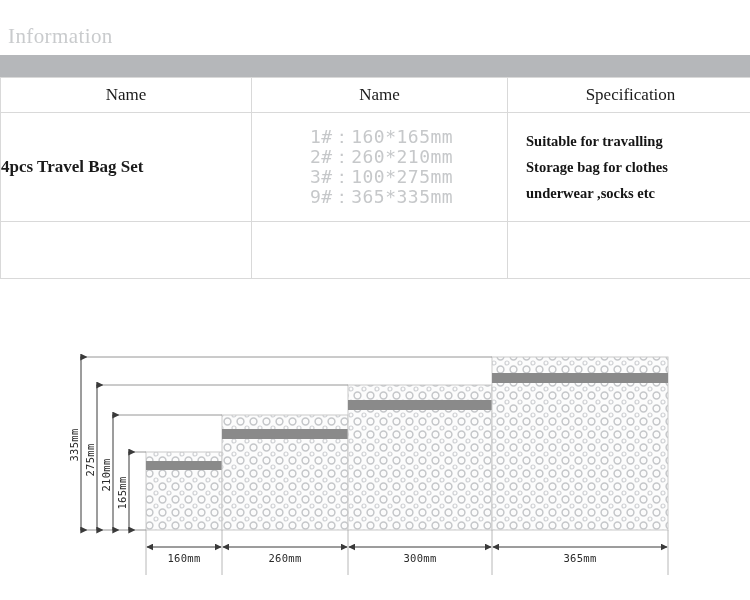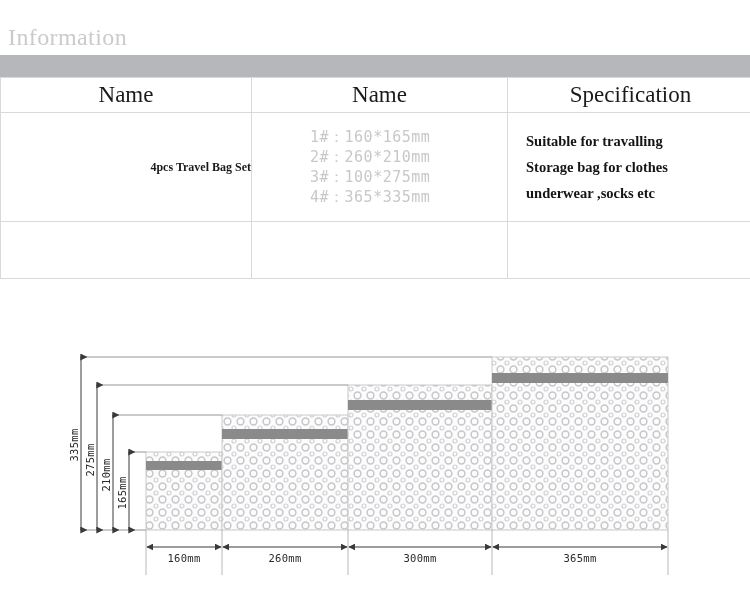--- a/index.html
+++ b/index.html
@@ -18,21 +18,21 @@
   
   #title-wrap {
     position: absolute;
     left: 0; top: 0;
     width: 750px; height: 78px;
   }
   #info-title {
     position: absolute;
     left: 8px; top: 24px;
     font-family: "Liberation Serif", "DejaVu Serif", serif;
-    font-size: 24px;
+    font-size: 21px;
     color: #c9cbcd;
     letter-spacing: 0.4px;
     white-space: nowrap;
   }
   #title-band {
     position: absolute;
     left: 0; top: 55px;
     width: 750px; height: 22px;
     background: #b5b7ba;
   }
@@ -51,40 +51,40 @@
     vertical-align: middle;
     background: #ffffff;
   }
   .col-name   { width: 250px; }
   .col-sizes  { width: 255px; }
   .col-spec   { width: 245px; }
 
   .hdr-cell {
     height: 34px;
     text-align: center;
-    font-size: 23px;
+    font-size: 17px;
     font-weight: normal;
     color: #1a1a1a;
     font-family: "Liberation Serif", "DejaVu Serif", serif;
   }
   .body-cell { height: 108px; }
   .empty-cell { height: 56px; }
 
   .name-text {
-    text-align: right;
-    font-size: 12px;
+    text-align: left;
+    font-size: 17px;
     font-weight: bold;
     color: #1a1a1a;
     font-family: "Liberation Serif", "DejaVu Serif", serif;
   }
 
   .sizes-list {
     padding-left: 58px;
     font-family: "DejaVu Sans Mono", "Liberation Mono", monospace;
-    font-size: 15px;
+    font-size: 18px;
     color: #c6c8ca;
     line-height: 20px;
     letter-spacing: 0.5px;
   }
   .sizes-list div { white-space: nowrap; }
 
   .spec-list {
     padding-left: 18px;
     font-family: "Liberation Serif", "DejaVu Serif", serif;
     font-size: 14.5px;
@@ -131,21 +131,21 @@
   </tr>
   <tr>
     <td class="body-cell col-name">
       <div class="name-text">4pcs Travel Bag Set</div>
     </td>
     <td class="body-cell col-sizes">
       <div class="sizes-list">
         <div>1#：160*165mm</div>
         <div>2#：260*210mm</div>
         <div>3#：100*275mm</div>
-        <div>4#：365*335mm</div>
+        <div>9#：365*335mm</div>
       </div>
     </td>
     <td class="body-cell col-spec">
       <div class="spec-list">
         <div>Suitable for travalling</div>
         <div>Storage bag for clothes</div>
         <div>underwear ,socks etc</div>
       </div>
     </td>
   </tr>

